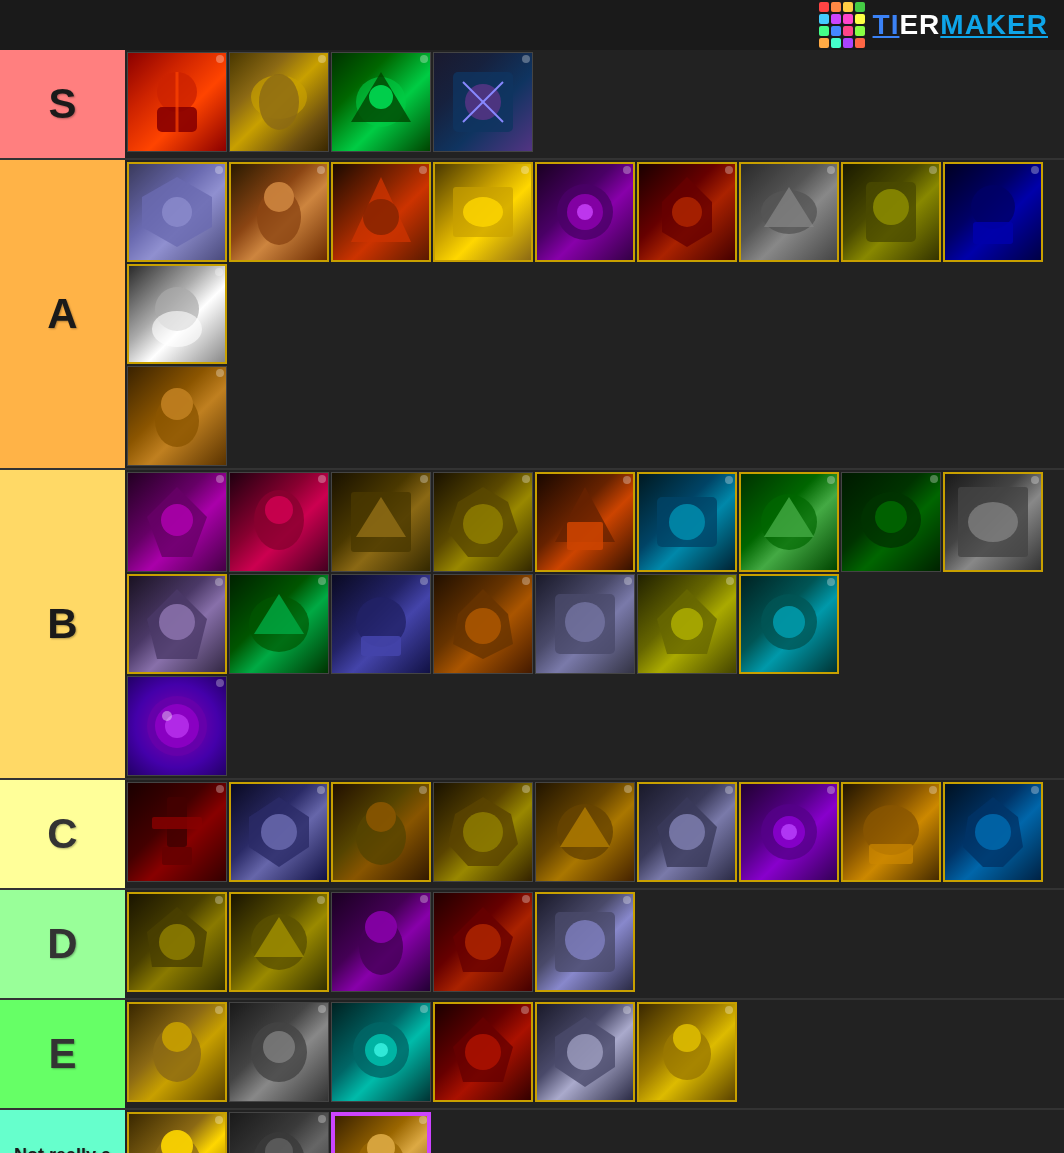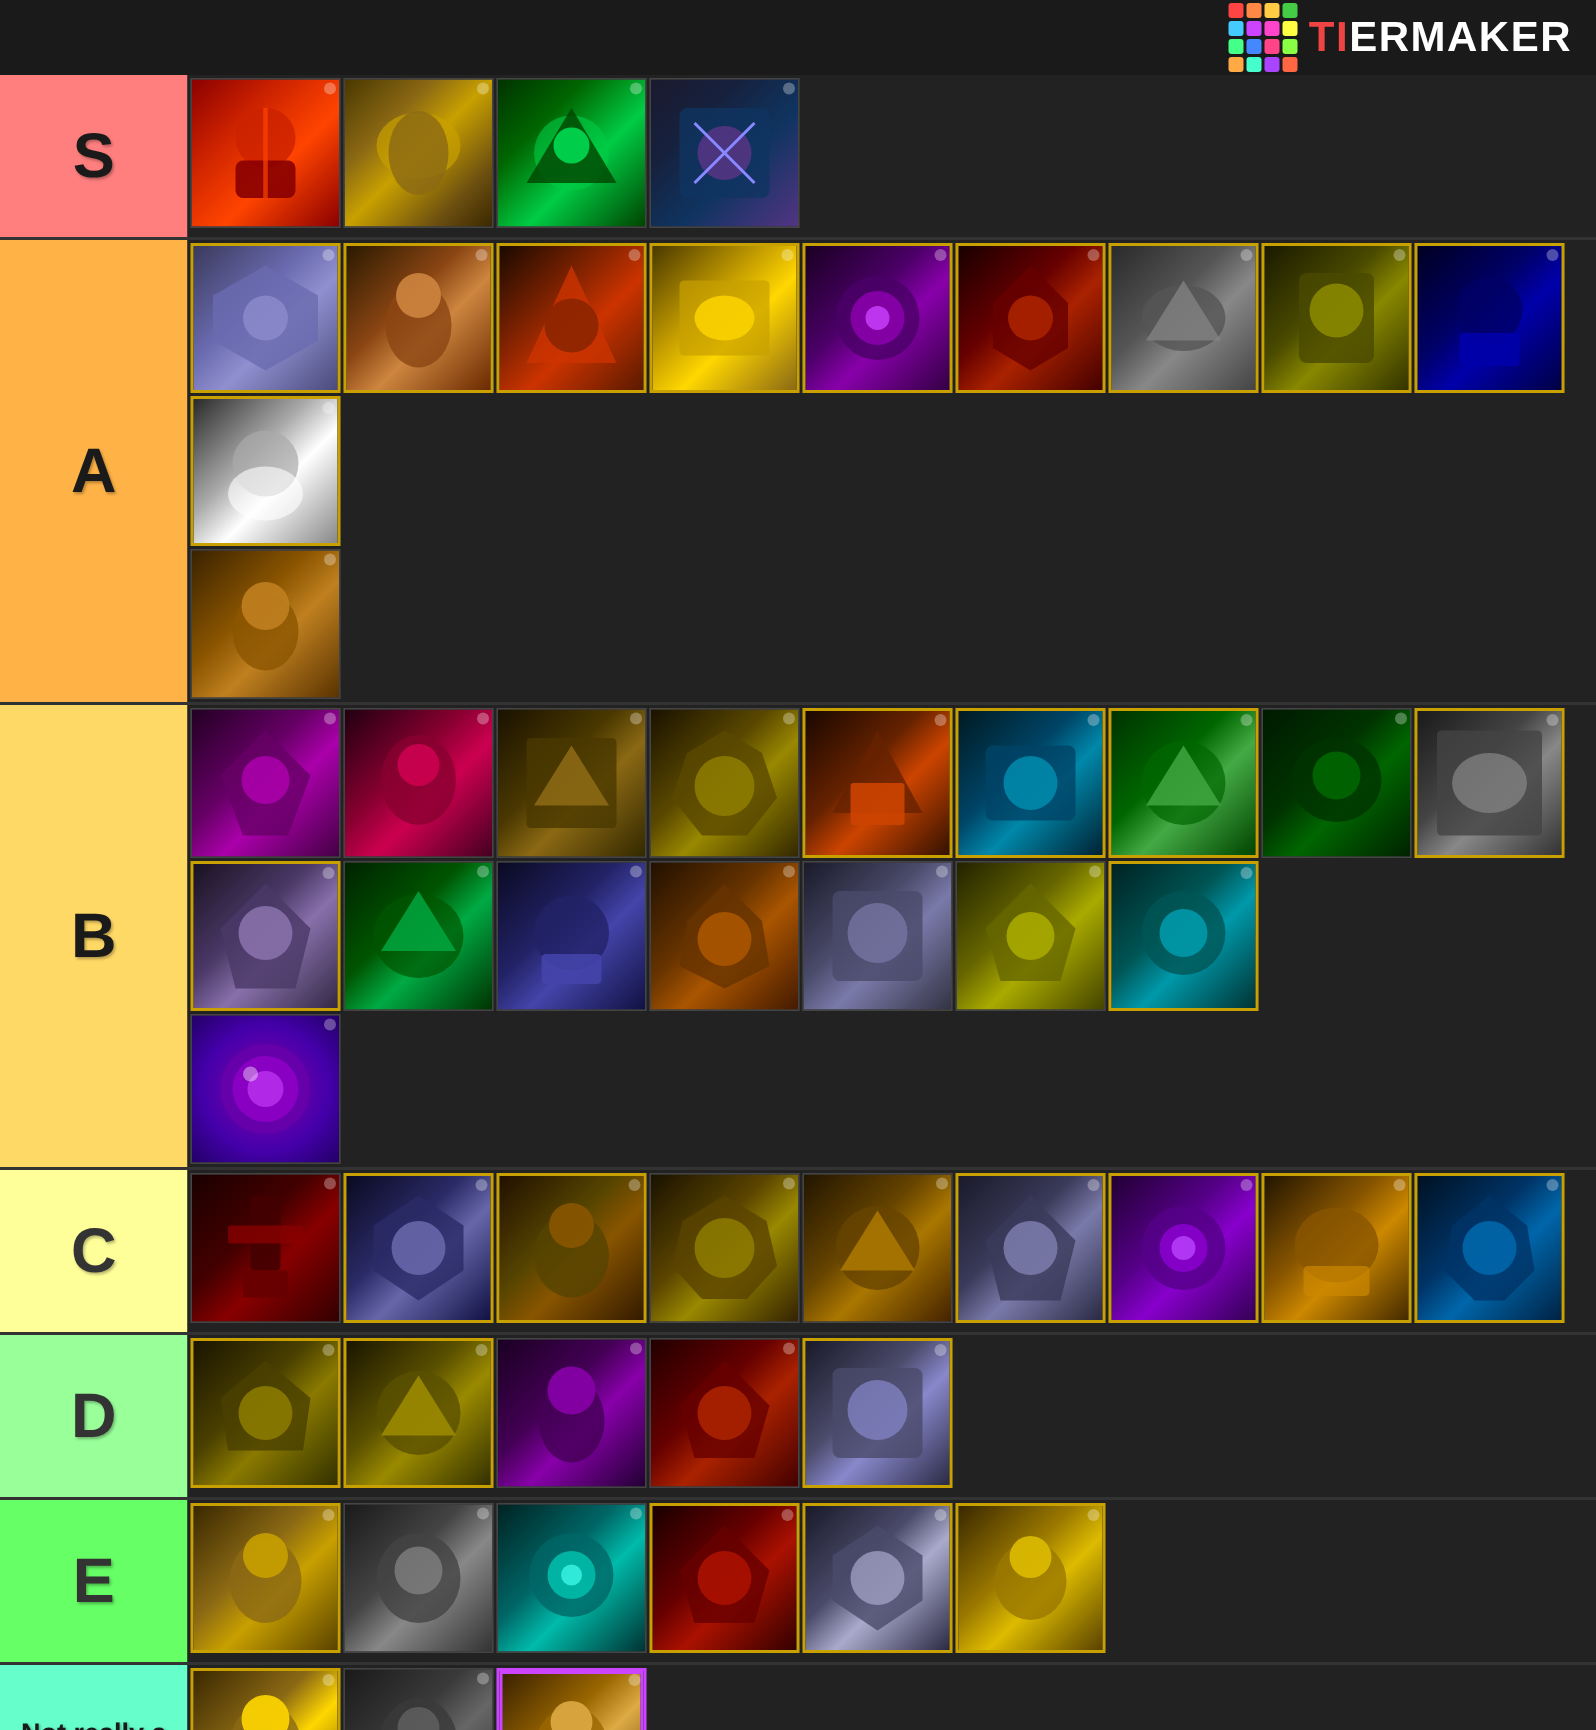--- a/index.html
+++ b/index.html
@@ -229,21 +229,21 @@
         <div class="logo-cell" style="background:#44ff88;"></div>
         <div class="logo-cell" style="background:#4488ff;"></div>
         <div class="logo-cell" style="background:#ff4488;"></div>
         <div class="logo-cell" style="background:#88ff44;"></div>
         <div class="logo-cell" style="background:#ffaa44;"></div>
         <div class="logo-cell" style="background:#44ffcc;"></div>
         <div class="logo-cell" style="background:#aa44ff;"></div>
         <div class="logo-cell" style="background:#ff6644;"></div>
       </div>
       <div class="logo-text">
-        <span style="color:#ef4444;">Ti</span><span style="color:white;">ER</span><span style="color:#ffffff;">MAKER</span>
+        <span style="color:#3b82f6;text-decoration:underline;">Ti</span><span style="color:white;">ER</span><span style="color:#0ea5e9;text-decoration:underline;">MAKER</span>
       </div>
     </div>
   </div>
 
   <div class="tier-row tier-s">
     <div class="tier-label" style="background:#ff7f7f;">S</div>
     <div class="tier-items">
       <div class="tier-item">
           <div class="tier-item-inner item-s1">
         <svg width="80" height="80" viewBox="0 0 80 80">

